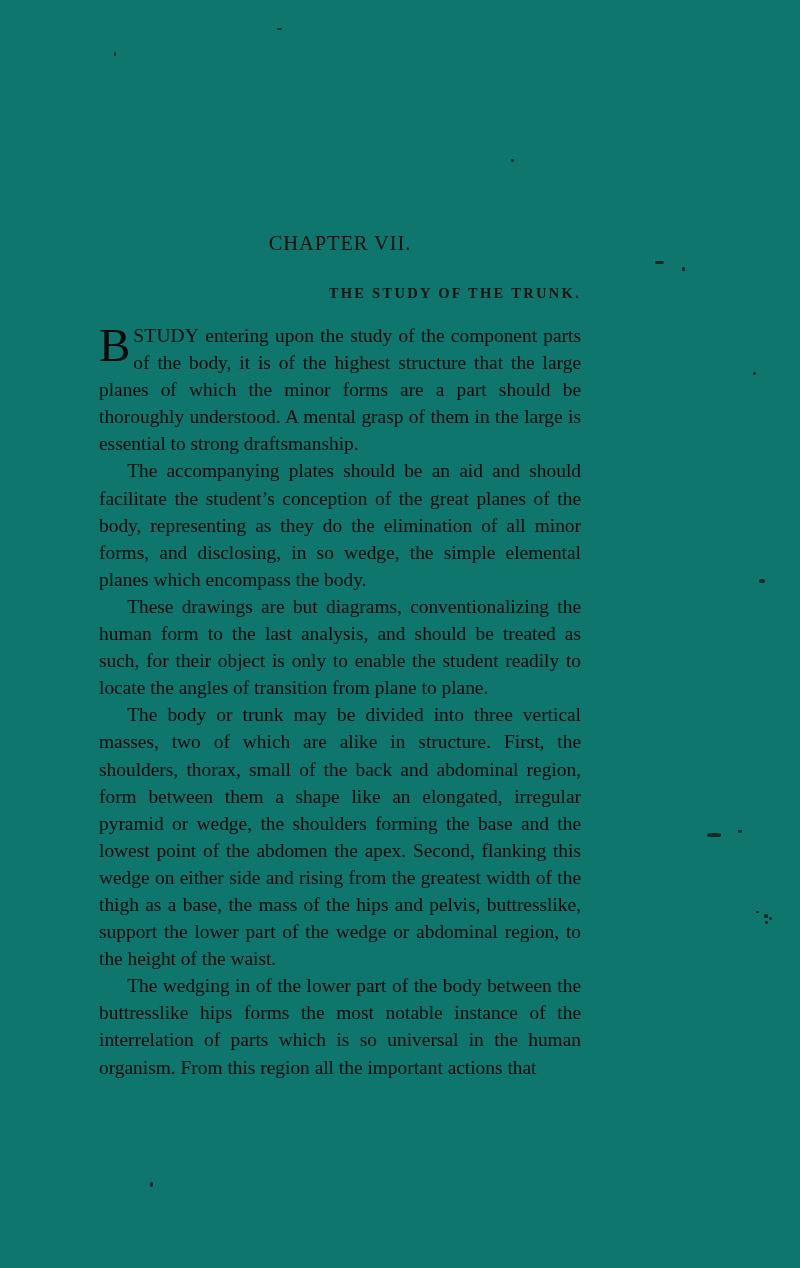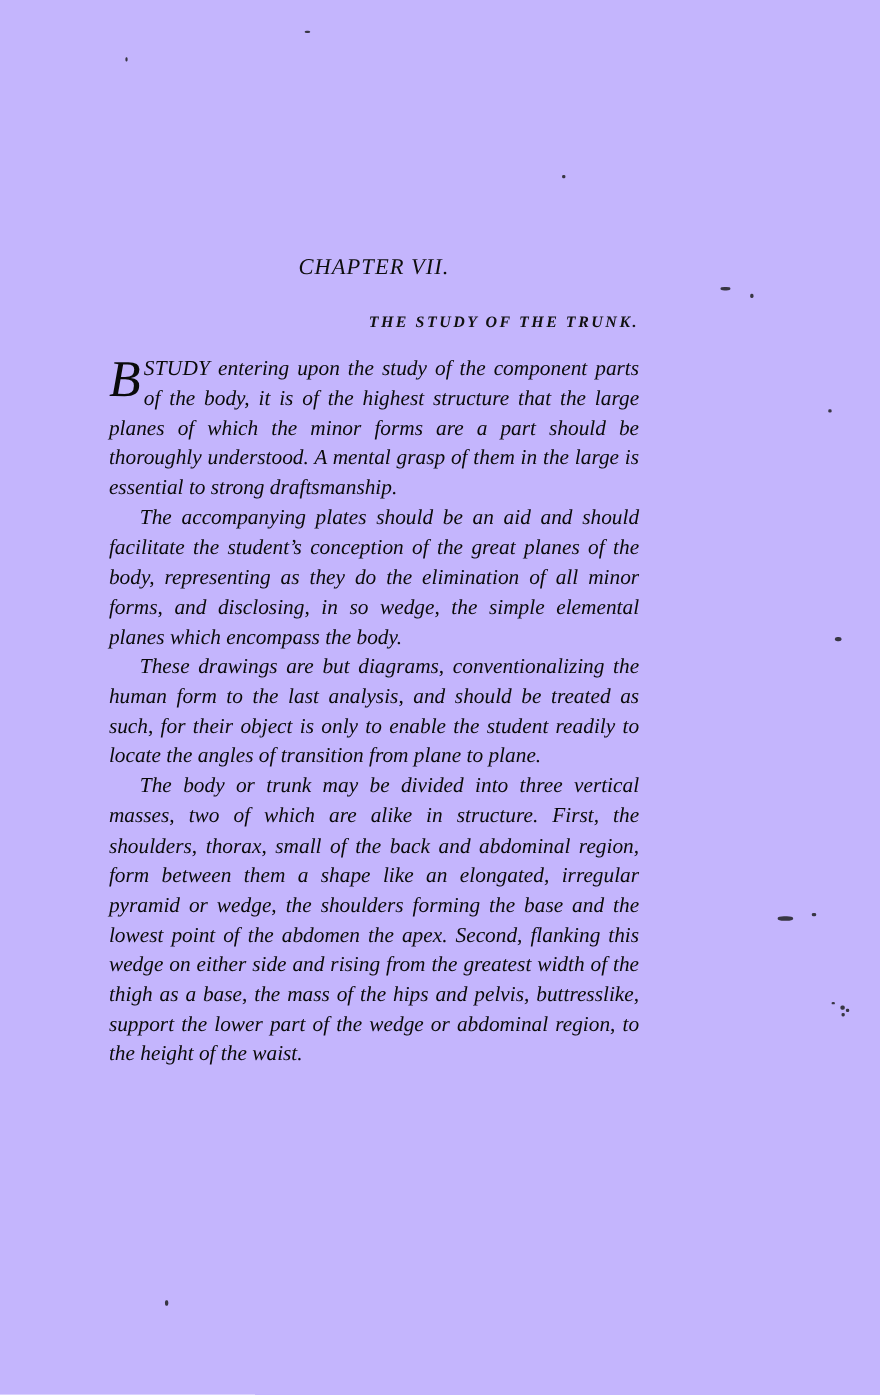--- a/index.html
+++ b/index.html
@@ -4,25 +4,24 @@
 <style>
   html, body {
     margin: 0;
     padding: 0;
     background: #ffffff;
   }
   .page {
     position: relative;
     width: 800px;
     height: 1268px;
-    background: #c4b5fd;
+    background: #0f766e;
     overflow: hidden;
     font-family: "Liberation Serif", "DejaVu Serif", serif;
     color: #0a0a0a;
-    font-style: italic;
   }
 
   .textblock {
     position: absolute;
     left: 99px;
     top: 232px;
     width: 482px;
   }
 
   .chapter-title {
@@ -93,20 +92,21 @@
     <h2 class="section-title">THE STUDY OF THE TRUNK.</h2>
 
     <p class="body-par first-par"><span class="dropcap">B</span><span class="smallcaps-run">STUDY</span><span> entering upon the study of the component parts of the body, it is of the highest structure that the large planes of which the minor forms are a part should be thoroughly understood.  A mental grasp of them in the large is essential to strong draftsmanship.</span></p>
 
     <p class="body-par">The accompanying plates should be an aid and should facilitate the student’s conception of the great planes of the body, representing as they do the elimination of all minor forms, and disclosing, in so wedge, the simple elemental planes which encompass the body.</p>
 
     <p class="body-par">These drawings are but diagrams, conventionalizing the human form to the last analysis, and should be treated as such, for their object is only to enable the student readily to locate the angles of transition from plane to plane.</p>
 
     <p class="body-par">The body or trunk may be divided into three vertical masses, two of which are alike in structure.  First, the shoulders, thorax, small of the back and abdominal region, form between them a shape like an elongated, irregular pyramid or wedge, the shoulders forming the base and the lowest point of the abdomen the apex.  Second, flanking this wedge on either side and rising from the greatest width of the thigh as a base, the mass of the hips and pelvis, buttresslike, support the lower part of the wedge or abdominal region, to the height of the waist.</p>
 
+    <p class="body-par">The wedging in of the lower part of the body between the buttresslike hips forms the most notable instance of the interrelation of parts which is so universal in the human organism. From this region all the important actions that</p>
 
   </div>
 
   <div id="artifact-layer">
       <div class="speck" style="left: 277px; top: 28px; width: 5px; height: 2px;"></div>
       <div class="speck" style="left: 114px; top: 52px; width: 2px; height: 4px;"></div>
       <div class="speck" style="left: 511px; top: 159px; width: 3px; height: 3px;"></div>
       <div class="speck" style="left: 655px; top: 261px; width: 9px; height: 3px;"></div>
       <div class="speck" style="left: 682px; top: 267px; width: 3px; height: 4px;"></div>
       <div class="speck" style="left: 753px; top: 372px; width: 3px; height: 3px;"></div>

